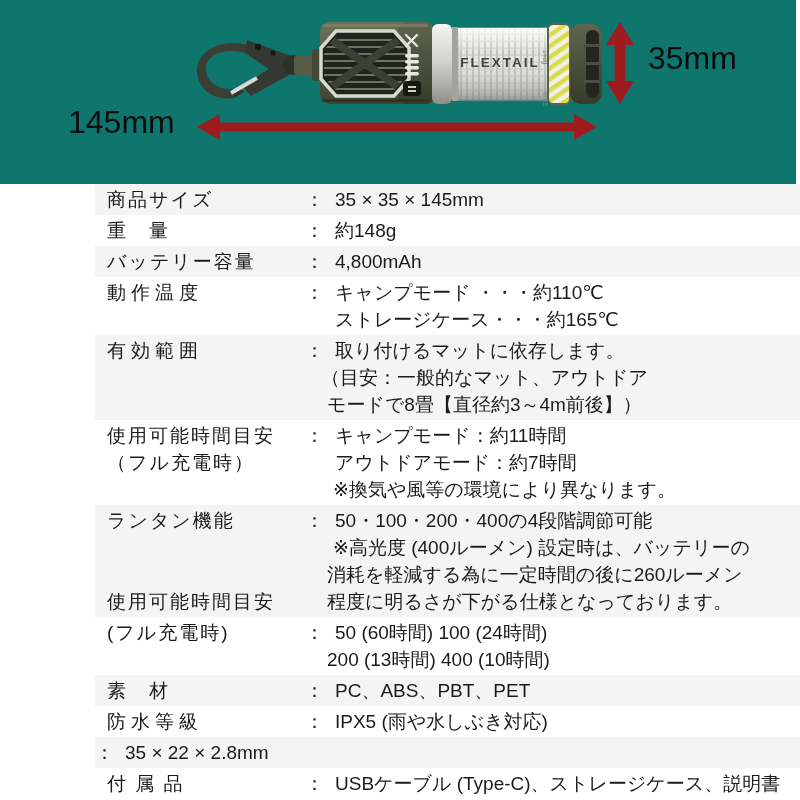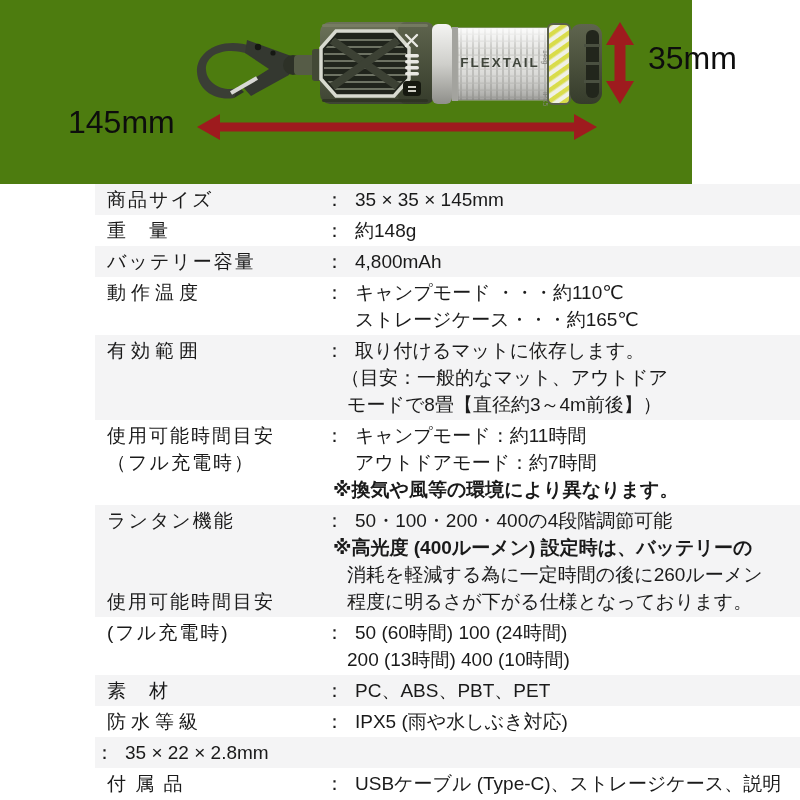--- a/index.html
+++ b/index.html
@@ -2,41 +2,41 @@
 <html><head>
 <meta charset="utf-8">
 <style>
   html,body{margin:0;padding:0;}
   body{
     width:800px;height:800px;overflow:hidden;background:#ffffff;
     font-family:"Liberation Sans","DejaVu Sans",sans-serif;color:#1e1e1e;
     -webkit-font-smoothing:antialiased;
   }
   
-  .figure{position:relative;width:692px;height:184px;background:#4d7c0f;}
+  .figure{position:relative;width:796px;height:184px;background:#0f766e;}
   .figure svg{position:absolute;left:0;top:0;}
   .dim{position:absolute;font-size:32px;color:#0d0d0d;line-height:1;white-space:nowrap;}
   .dim-w{left:68px;top:106px;}
   .dim-h{left:648px;top:42px;}
   
   .spec{margin-left:95px;}
-  .row{display:flex;align-items:flex-end;padding:2px 0;gap:20px;}
+  .row{display:flex;align-items:flex-end;padding:2px 0;}
   .row.shaded{background:#f4f4f5;}
   .label-cell{
     flex:0 0 210px;width:210px;box-sizing:border-box;padding-left:12px;
     font-size:19px;font-weight:500;letter-spacing:2px;line-height:27px;
     display:flex;flex-direction:column;align-self:stretch;color:#1a1a1a;
   }
   .label-cell.between{justify-content:space-between;}
   .label-cell .ls-wide{letter-spacing:5px;}
   .value-cell{flex:1;font-size:19px;line-height:27px;color:#1a1a1a;}
   .vline{display:flex;}
   .colon{display:inline-block;flex:0 0 30px;width:30px;}
   .cont{margin-left:30px;}
-  .hang{margin-left:8px;font-weight:bold;}
+  .hang{margin-left:28px;}
   .mid{margin-left:22px;}
   .paren{margin-left:16px;}
 </style>
 </head>
 <body>
 
 <div class="figure">
   <svg width="800" height="184" viewBox="0 0 800 184">
     <defs>
       <linearGradient id="grn" x1="0" y1="0" x2="0" y2="1">

